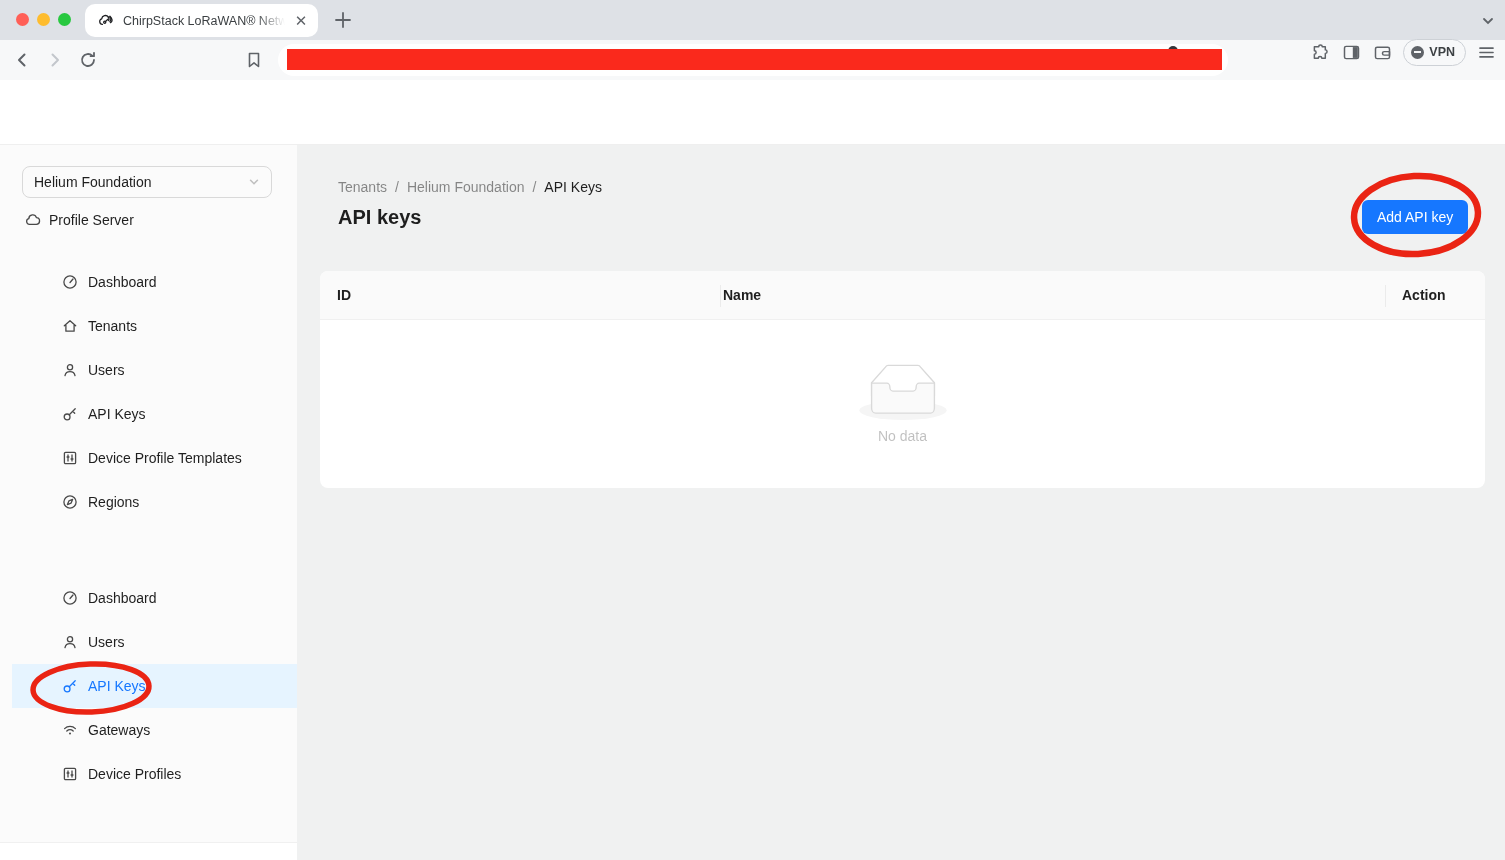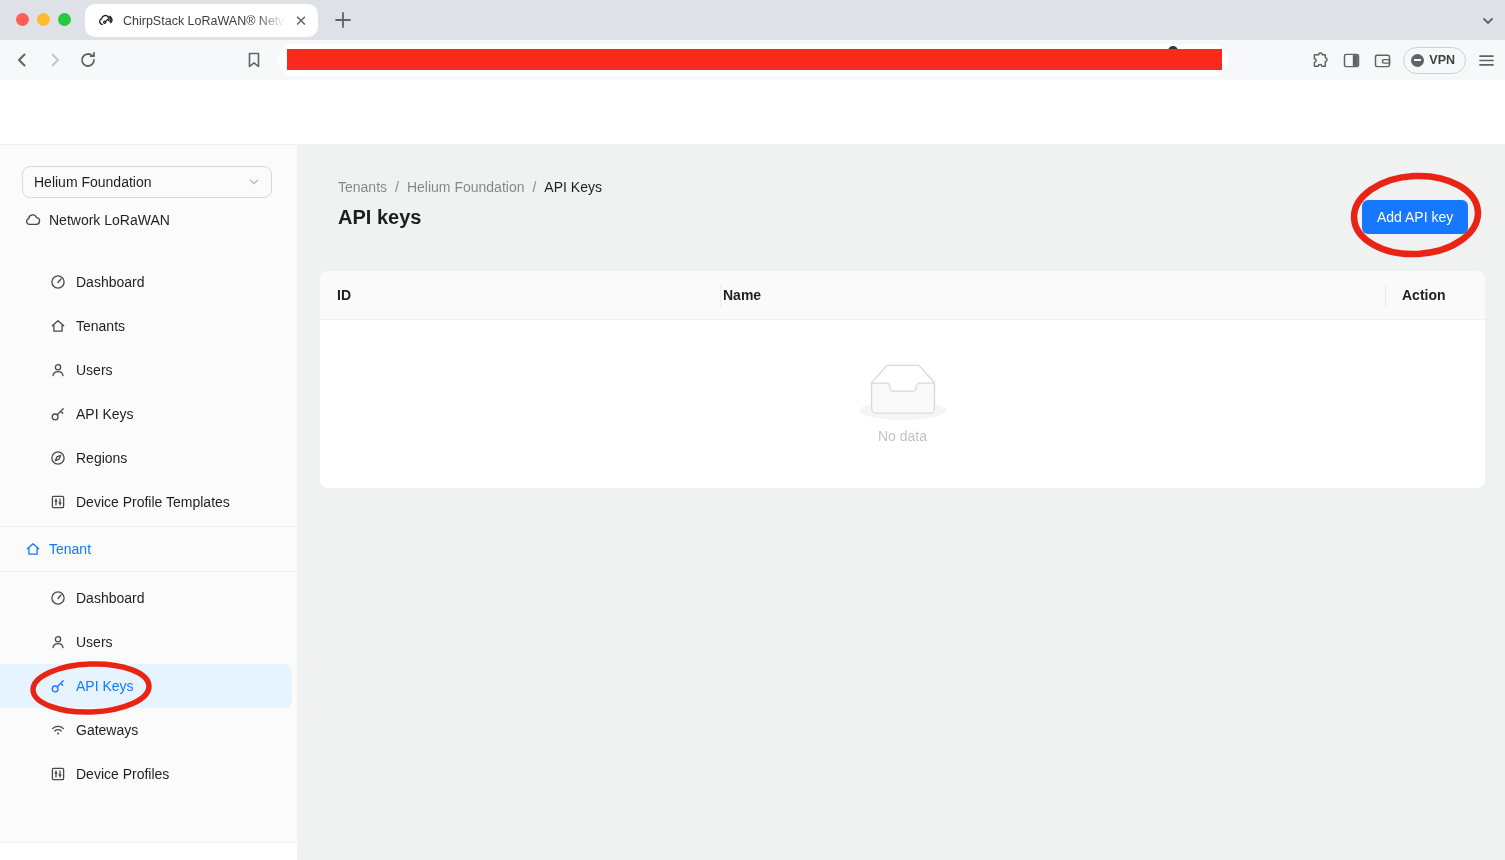--- a/index.html
+++ b/index.html
@@ -23,21 +23,21 @@
   .tabsearch { position:absolute; right:10px; top:14px; width:14px; height:14px; color:#5f6368; }
 
   .toolbar { position:absolute; left:0; top:40px; width:1505px; height:40px; background:#f7f8f9;
     display:flex; align-items:center; }
   .nav-ic { width:22px; height:22px; margin-left:11px; color:#5f6368; }
   .nav-ic.disabled { color:#c3c7cc; }
   .bm-ic { position:absolute; left:245px; top:51px; width:18px; height:18px; color:#5f6368; }
   .urlbar { position:absolute; left:278px; top:44px; width:950px; height:32px; background:#fff; border-radius:16px; }
   .url-peek { position:absolute; left:890px; top:2px; width:10px; height:10px; border-radius:50%; background:#35363a; }
   .redaction { position:absolute; left:9px; top:5px; width:935px; height:21px; background:var(--bar-red); }
-  .tb-right { position:absolute; right:8px; top:40px; height:40px; display:flex; align-items:center; gap:10px; }
+  .tb-right { position:absolute; right:8px; top:32px; height:40px; display:flex; align-items:center; gap:10px; }
   .tb-ic { width:21px; height:21px; color:#5f6368; }
   .vpn { display:flex; align-items:center; gap:5px; border:1px solid #cdd1d6; border-radius:14px;
     height:27px; padding:0 10px 0 7px; background:#f7f8f9; font-size:12.5px; color:#3c4043; font-weight:600; }
   .vpn-dot { width:13px; height:13px; border-radius:50%; background:#5f6368; position:relative; }
   .vpn-dot::after { content:""; position:absolute; left:3px; top:5.5px; width:7px; height:2px; background:#f7f8f9; }
 
   
   .appheader { position:absolute; left:0; top:80px; width:1505px; height:65px; background:#fff;
     border-bottom:1px solid #efefef; }
   .brand { position:absolute; left:47px; top:92px; display:flex; align-items:center; gap:8px; color:#17181a; }
@@ -64,21 +64,21 @@
     border-radius:8px; display:flex; align-items:center; padding:0 11px; font-size:14px; color:#000000e0; background:#fbfbfb; }
   .tenant-select .chev { margin-left:auto; color:#bfbfbf; width:12px; height:12px; }
   .sec-header { position:absolute; left:25px; display:flex; align-items:center; gap:8px;
     font-size:14px; color:#000000e0; }
   .sec-header .sic { width:16px; height:16px; color:#494949; }
   .sec-header.ns { top:67px; }
   .sec-tenant { position:absolute; left:0; top:381px; width:297px; height:46px; border-top:1px solid #f0f0f0;
     border-bottom:1px solid #f0f0f0; display:flex; align-items:center; gap:8px; padding-left:25px;
     font-size:14px; color:var(--accent); background:#fbfbfb; }
   .sec-tenant .sic { width:16px; height:16px; color:var(--accent); }
-  .menu { position:absolute; left:0; width:297px; }
+  .menu { position:absolute; left:12px; width:297px; }
   .menu.ns { top:115px; } .menu.tn { top:431px; }
   .mitem { height:44px; display:flex; align-items:center; gap:10px; padding-left:50px;
     font-size:14px; color:#000000e0; width:292px; }
   .mitem .mic { width:16px; height:16px; color:#494949; flex:0 0 auto; }
   .mitem.active { background:#e6f4ff; color:var(--accent); border-radius:0 8px 8px 0; }
   .mitem.active .mic { color:var(--accent); }
 
   
   .main { position:absolute; left:297px; top:145px; width:1208px; height:715px; background:#f0f1f1; }
   .crumbs { position:absolute; left:41px; top:34px; font-size:14px; color:#00000073; display:flex; gap:8px; }
@@ -210,21 +210,21 @@
     <span>Helium Foundation</span>
     <svg class="chev" viewBox="0 0 14 14" fill="none" stroke="currentColor" stroke-width="1.8" stroke-linecap="round">
         <path d="M3 5l4 4 4-4"></path>
       </svg>
   </div>
 
   <div class="sec-header ns">
     <svg class="sic" viewBox="0 0 16 16" fill="none" stroke="currentColor" stroke-width="1.3" stroke-linejoin="round">
         <path d="M4.4 12.3a2.9 2.9 0 0 1-.6-5.7 3.9 3.9 0 0 1 7.6-1 3.2 3.2 0 0 1-.4 6.7z"></path>
       </svg>
-    <span>Network LoRaWAN</span>
+    <span>Profile Server</span>
   </div>
 
   <div class="menu ns">
     <div class="mitem">
       <svg class="mic" viewBox="0 0 16 16" fill="none" stroke="currentColor" stroke-width="1.3" stroke-linecap="round">
           <circle cx="8" cy="8" r="6.1"></circle>
           <path d="M8 8.5 11 5"></path>
         </svg>
       <span>Dashboard</span>
     </div>
@@ -240,43 +240,37 @@
           <path d="M3 13.6c.5-2.7 2.5-3.9 5-3.9s4.5 1.2 5 3.9"></path>
         </svg>
       <span>Users</span>
     </div>
     <div class="mitem">
       <svg class="mic" viewBox="0 0 16 16" fill="none" stroke="currentColor" stroke-width="1.3" stroke-linecap="round">
           <circle cx="5.1" cy="10.9" r="2.9"></circle>
           <path d="M7.3 8.7 13.2 2.8M10.7 5.3l2 2"></path>
         </svg>
       <span>API Keys</span>
+    </div>
+    <div class="mitem">
+      <svg class="mic" viewBox="0 0 16 16" fill="none" stroke="currentColor" stroke-width="1.3" stroke-linejoin="round">
+          <rect x="2.4" y="2.4" width="11.2" height="11.2" rx="1.2"></rect>
+          <path d="M6 4.6v6.8M10 4.6v6.8M4.6 7H7.4M8.6 9h2.8"></path>
+        </svg>
+      <span>Device Profile Templates</span>
     </div>
     <div class="mitem">
       <svg class="mic" viewBox="0 0 16 16" fill="none" stroke="currentColor" stroke-width="1.3" stroke-linejoin="round">
           <circle cx="8" cy="8" r="6.1"></circle>
           <path d="M10.6 5.4 9.1 9.1 5.4 10.6 6.9 6.9z"></path>
         </svg>
       <span>Regions</span>
     </div>
-    <div class="mitem">
-      <svg class="mic" viewBox="0 0 16 16" fill="none" stroke="currentColor" stroke-width="1.3" stroke-linejoin="round">
-          <rect x="2.4" y="2.4" width="11.2" height="11.2" rx="1.2"></rect>
-          <path d="M6 4.6v6.8M10 4.6v6.8M4.6 7H7.4M8.6 9h2.8"></path>
-        </svg>
-      <span>Device Profile Templates</span>
-    </div>
-  </div>
-
-  <div class="sec-tenant">
-    <svg class="sic" viewBox="0 0 16 16" fill="none" stroke="currentColor" stroke-width="1.3" stroke-linecap="round" stroke-linejoin="round">
-        <path d="M2.3 7.8 8 2.7l5.7 5.1M3.9 7.3v5.9h8.2V7.3"></path>
-      </svg>
-    <span>Tenant</span>
-  </div>
+  </div>
+
 
   <div class="menu tn">
     <div class="mitem">
       <svg class="mic" viewBox="0 0 16 16" fill="none" stroke="currentColor" stroke-width="1.3" stroke-linecap="round">
           <circle cx="8" cy="8" r="6.1"></circle>
           <path d="M8 8.5 11 5"></path>
         </svg>
       <span>Dashboard</span>
     </div>
     <div class="mitem">

